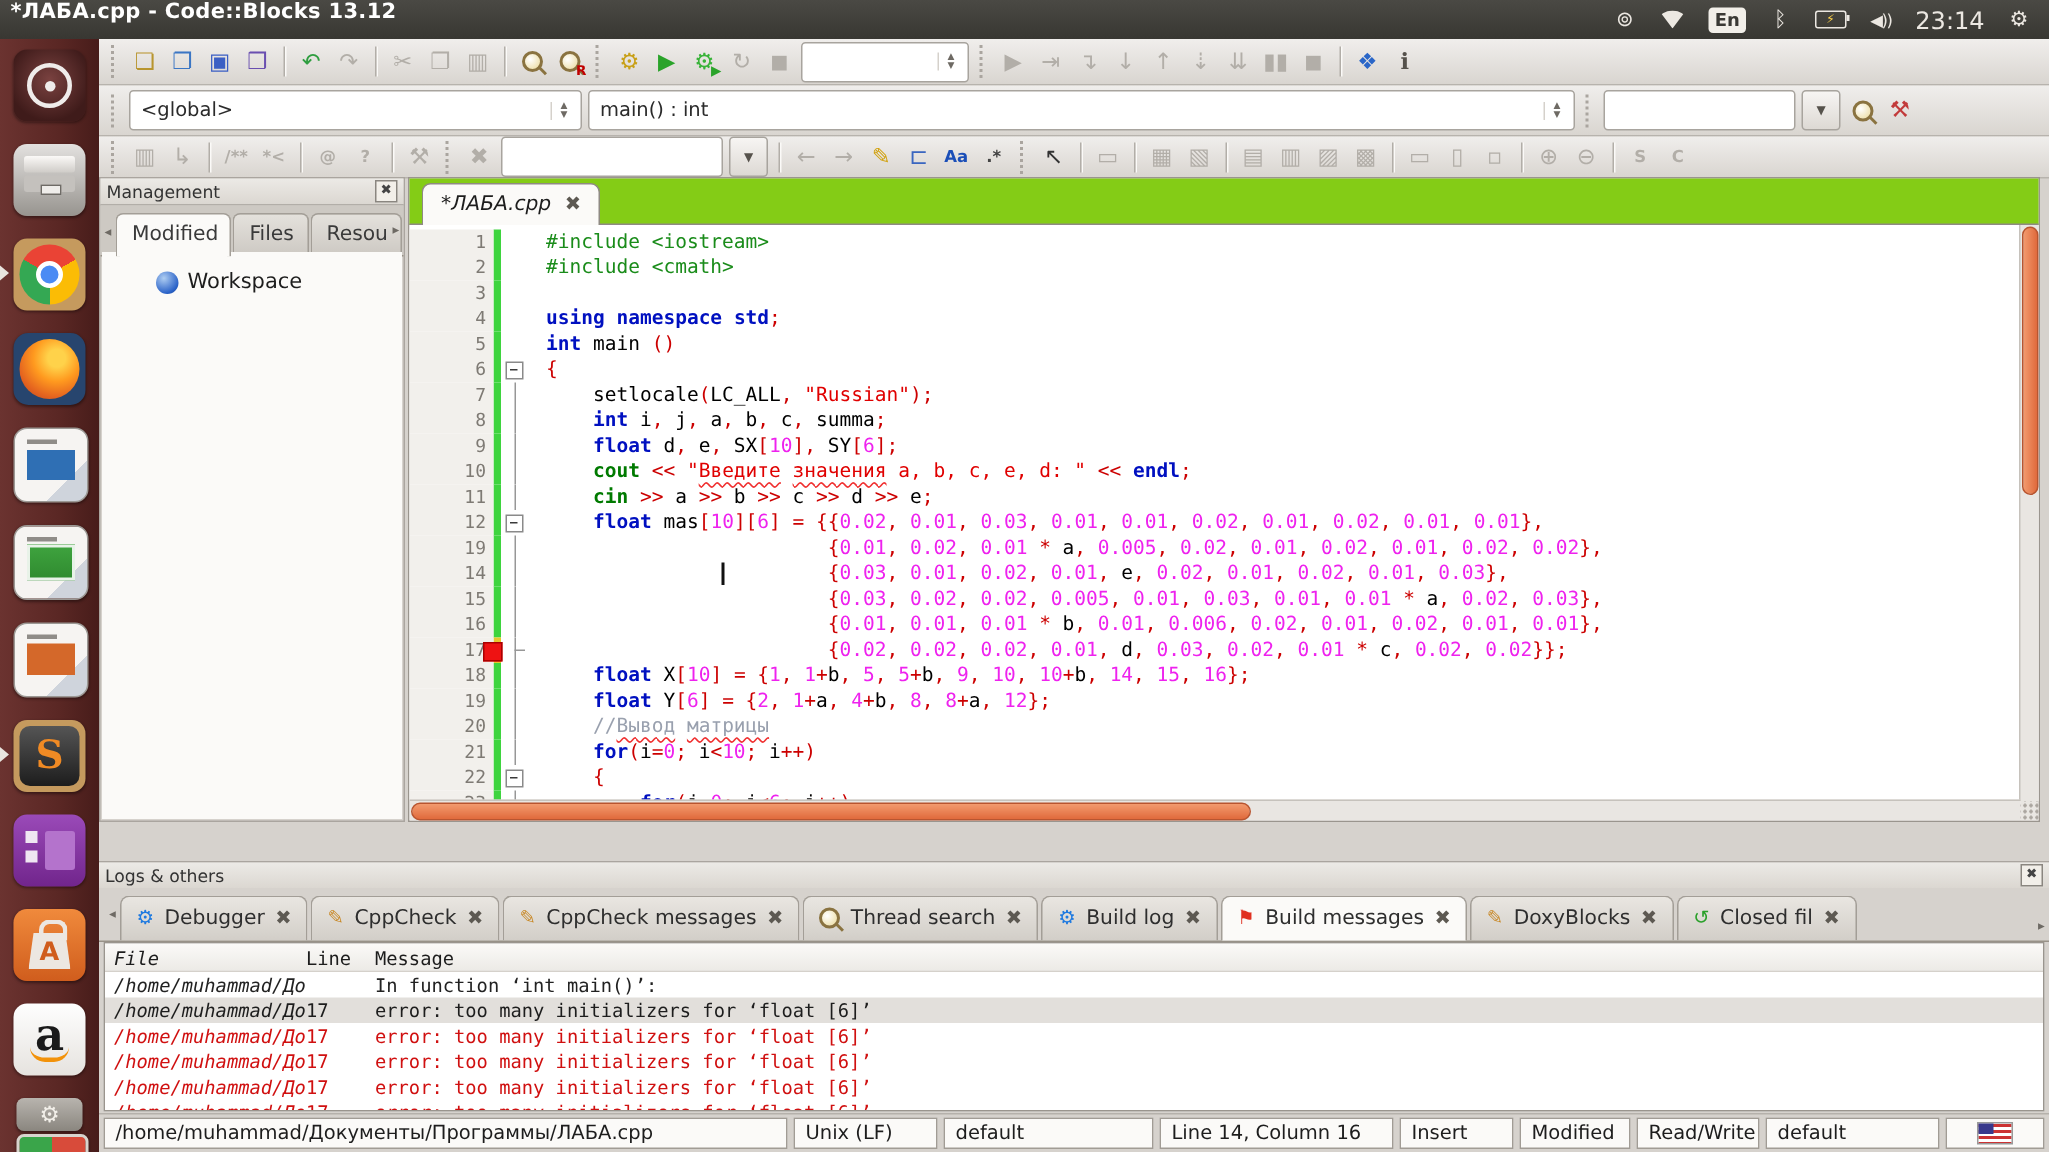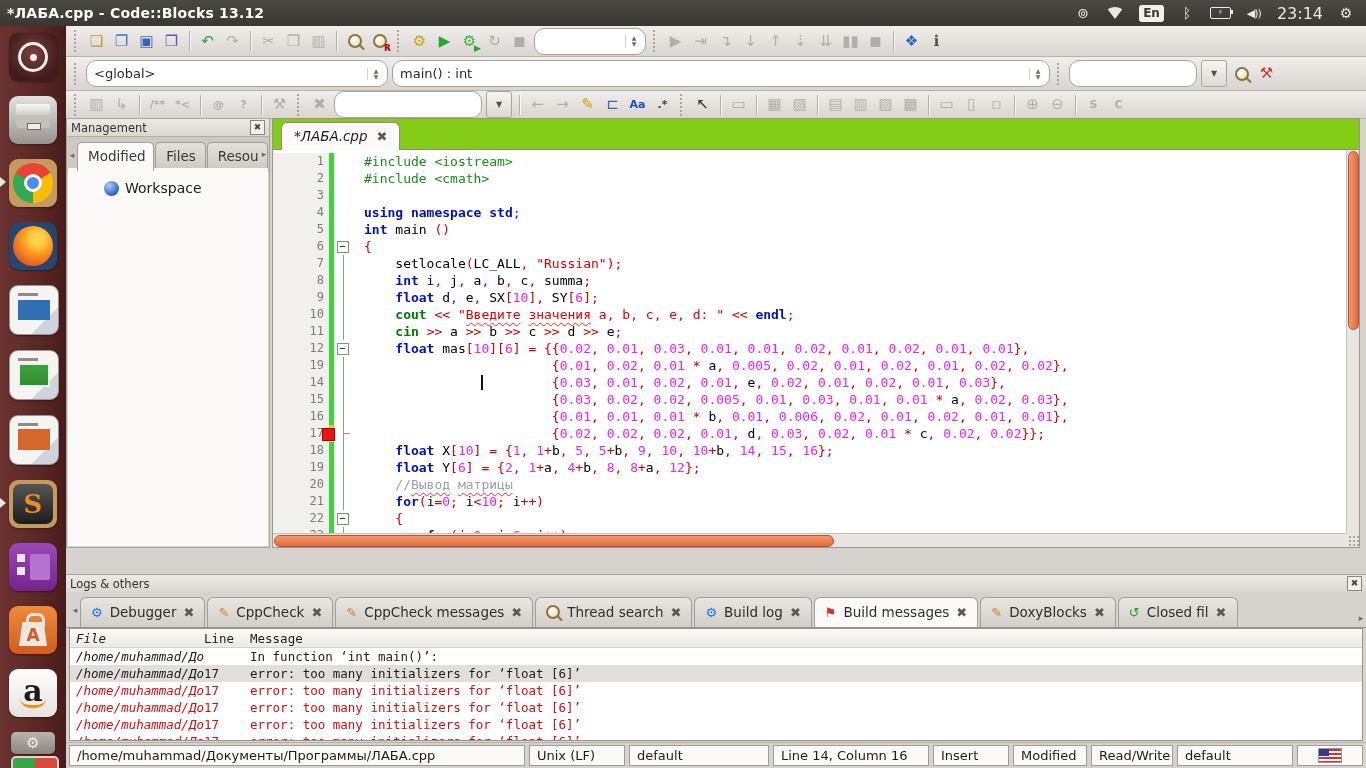--- a/index.html
+++ b/index.html
@@ -1,21 +1,21 @@
 <!DOCTYPE html>
 <html><head>
 <meta charset="utf-8">
 <style>
   html,body{margin:0;padding:0;background:#222;}
   #screen{position:relative;width:1366px;height:768px;background:#d6d2cd;overflow:hidden;
           font-family:"DejaVu Sans",sans-serif;-webkit-font-smoothing:antialiased;}
 
   
   .titlebar{position:absolute;top:0;left:0;right:0;height:26px;
-    background:linear-gradient(#4a4944,#383732);color:#fff;display:flex;align-items:center;z-index:50;}
+    background:linear-gradient(#4a4944,#383732);color:#fff;display:flex;z-index:50;}
   .tb-title{font-weight:bold;font-size:14px;padding-left:7px;flex:1;letter-spacing:.2px;}
   .tray{display:flex;align-items:center;gap:15px;padding-right:12px;color:#ece8e2;font-size:13px;}
   .tray .tico{display:flex;align-items:center;justify-content:center;min-width:16px;height:18px;font-size:14px;}
   .lang{background:#f2efe9;color:#3a3935;border-radius:3px;padding:0 4px;font-size:12px;font-weight:bold;line-height:17px;}
   .wifi{width:0;height:0;border-left:9px solid transparent;border-right:9px solid transparent;
         border-top:12px solid #ece8e2;border-radius:50%;}
   .bat{width:19px;height:10px;border:1px solid #ece8e2;border-radius:2px;position:relative;display:flex;align-items:center;justify-content:center;}
   .bat::after{content:'';position:absolute;right:-3px;top:2px;width:2px;height:4px;background:#ece8e2;}
   .bolt{color:#ffd24a;font-size:8px;line-height:1;}
   .vol{font-size:11px;letter-spacing:-1px;}
@@ -75,21 +75,21 @@
   #trow1{top:0;height:30px;} #trow2{top:31px;height:33px;} #trow3{top:65px;height:27px;}
   .tbtn{position:relative;min-width:25px;height:24px;display:flex;align-items:center;justify-content:center;
         border-radius:3px;font-size:15px;color:#444;flex:none;}
   .tbtn .g{line-height:1;}
   .tbtn.txt .g{font-size:11px;font-weight:bold;}
   .tbtn.dis{color:#b2aea8;}
   .tbtn.dis .g{color:#b2aea8 !important;}
   .tbtn .sub{position:absolute;right:1px;bottom:0;font-size:9px;font-weight:bold;line-height:1;}
   .tsep{width:1px;height:20px;background:#b2aea8;margin:0 5px;flex:none;box-shadow:1px 0 0 #fbfaf8;}
   .grip{width:3px;height:22px;border-left:2px dotted #aaa59f;margin:0 5px;flex:none;}
-  .combo{height:25px;background:#fff;border:1px solid #a8a49e;border-radius:10px;display:flex;align-items:center;
+  .combo{height:25px;background:#fff;border:1px solid #a8a49e;border-radius:3px;display:flex;align-items:center;
          font-size:13px;color:#2b2b2b;padding:0 7px;margin:12px 2px;flex:none;position:relative;}
   .combo .cv{flex:1;white-space:nowrap;overflow:hidden;}
   .combo .spin{display:flex;flex-direction:column;align-items:center;justify-content:center;gap:1px;
                width:16px;margin-right:-4px;border-left:1px solid #d5d1cb;color:#6e6a64;font-size:6px;line-height:1;}
   .dropbtn{width:24px;height:25px;border:1px solid #a8a49e;border-radius:3px;margin:0 2px;flex:none;
            background:linear-gradient(#f7f5f3,#ddd9d4);display:flex;align-items:center;justify-content:center;
            font-size:8px;color:#56524c;}
   .mag{width:10px;height:10px;border:2px solid #8a7340;border-radius:50%;position:relative;
        background:radial-gradient(circle at 35% 35%,#fff,#ead999);}
   .mag::after{content:'';position:absolute;width:7px;height:2px;background:#8a7340;transform:rotate(45deg);right:-5px;bottom:-2px;}

